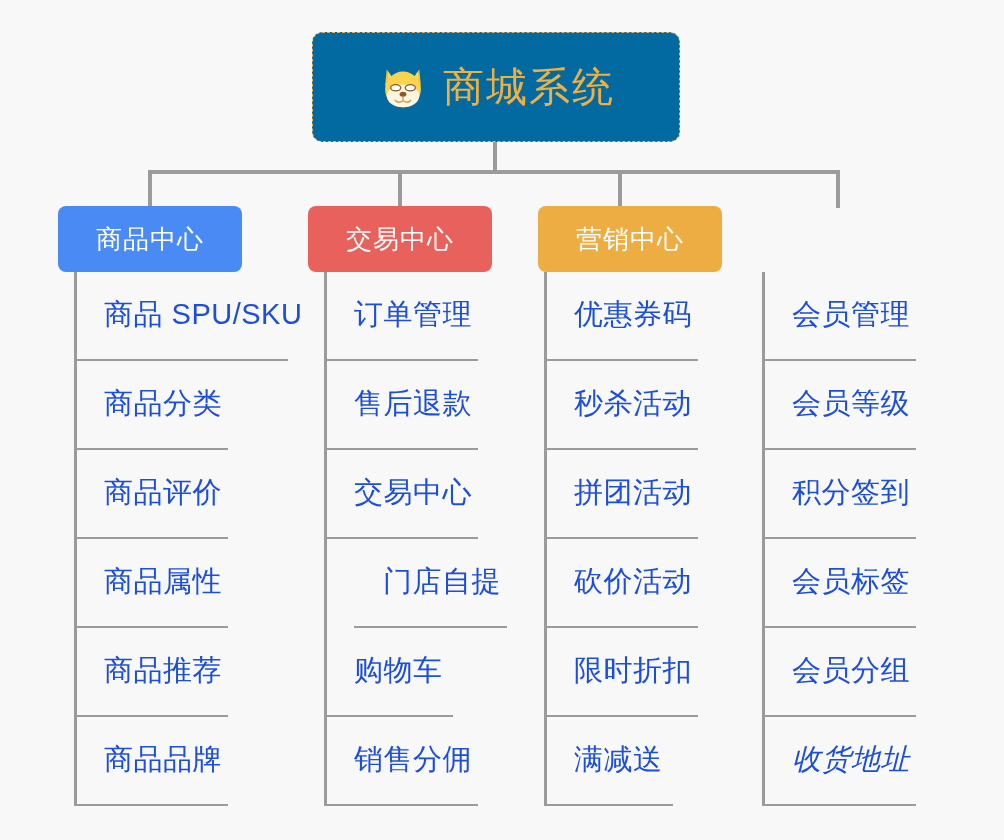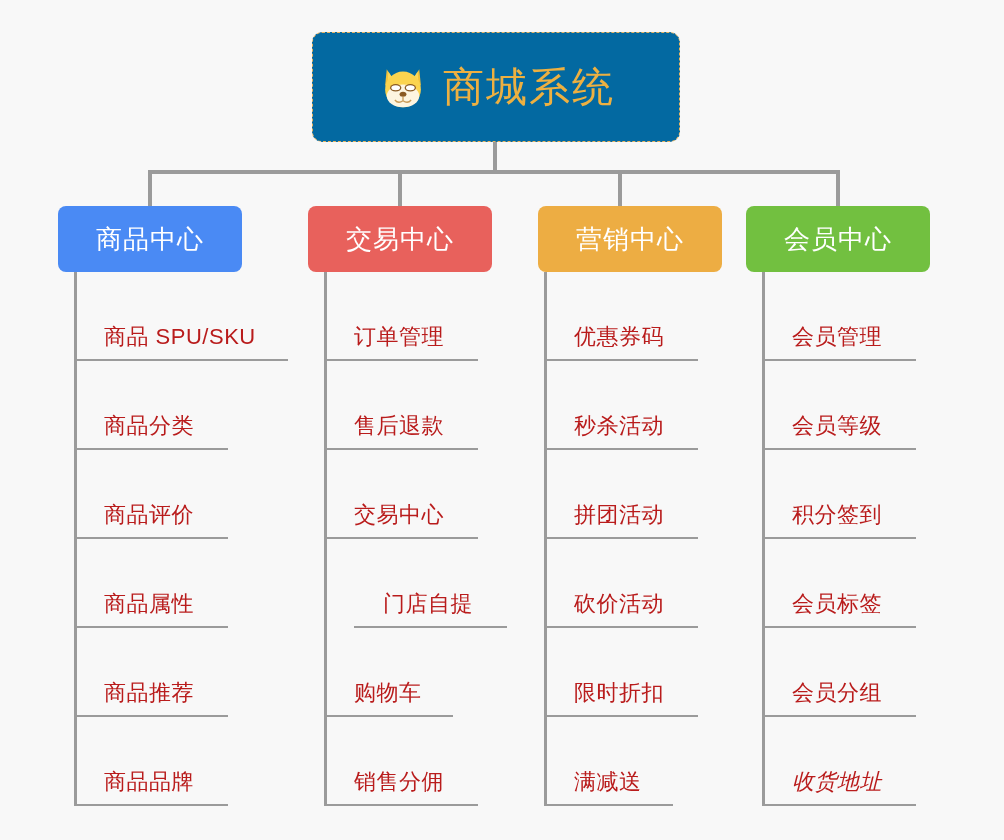--- a/index.html
+++ b/index.html
@@ -102,23 +102,23 @@
     background: #9b9b9b;
   }
   .leaf {
     position: absolute;
     left: 0;
     height: 89px;
   }
   .leaf-label {
     position: absolute;
     left: 30px;
-    bottom: 9px;
-    font-size: 22px;
-    color: #b91c1c;
+    bottom: 26px;
+    font-size: 29px;
+    color: #1d4ed8;
     white-space: nowrap;
     letter-spacing: 0.5px;
   }
   .leaf-rule {
     position: absolute;
     left: 1px;
     bottom: 0;
     height: 2px;
     background: #9b9b9b;
   }
@@ -241,23 +241,20 @@
       <div class="leaf" style="top: 356px; width: 153px;">
         <span class="leaf-label">限时折扣</span>
         <div class="leaf-rule" style="width: 153px; background: rgb(155, 155, 155);"></div>
       </div>
       <div class="leaf" style="top: 445px; width: 128px;">
         <span class="leaf-label">满减送</span>
         <div class="leaf-rule" style="width: 128px; background: rgb(155, 155, 155);"></div>
       </div>
     </div>
     <div class="conn conn-drop" style="left: 836px; background: rgb(155, 155, 155);"></div>
-    <div class="cat-box" style="left: 746px; width: 184px; background: rgb(114, 192, 64);">
-      <span>会员中心</span>
-    </div>
     <div class="branch" style="left: 762px; height: 534px;">
       <div class="branch-trunk" style="height: 534px; background: rgb(155, 155, 155);"></div>
       <div class="leaf" style="top: 0px; width: 153px;">
         <span class="leaf-label">会员管理</span>
         <div class="leaf-rule" style="width: 153px; background: rgb(155, 155, 155);"></div>
       </div>
       <div class="leaf" style="top: 89px; width: 153px;">
         <span class="leaf-label">会员等级</span>
         <div class="leaf-rule" style="width: 153px; background: rgb(155, 155, 155);"></div>
       </div>

